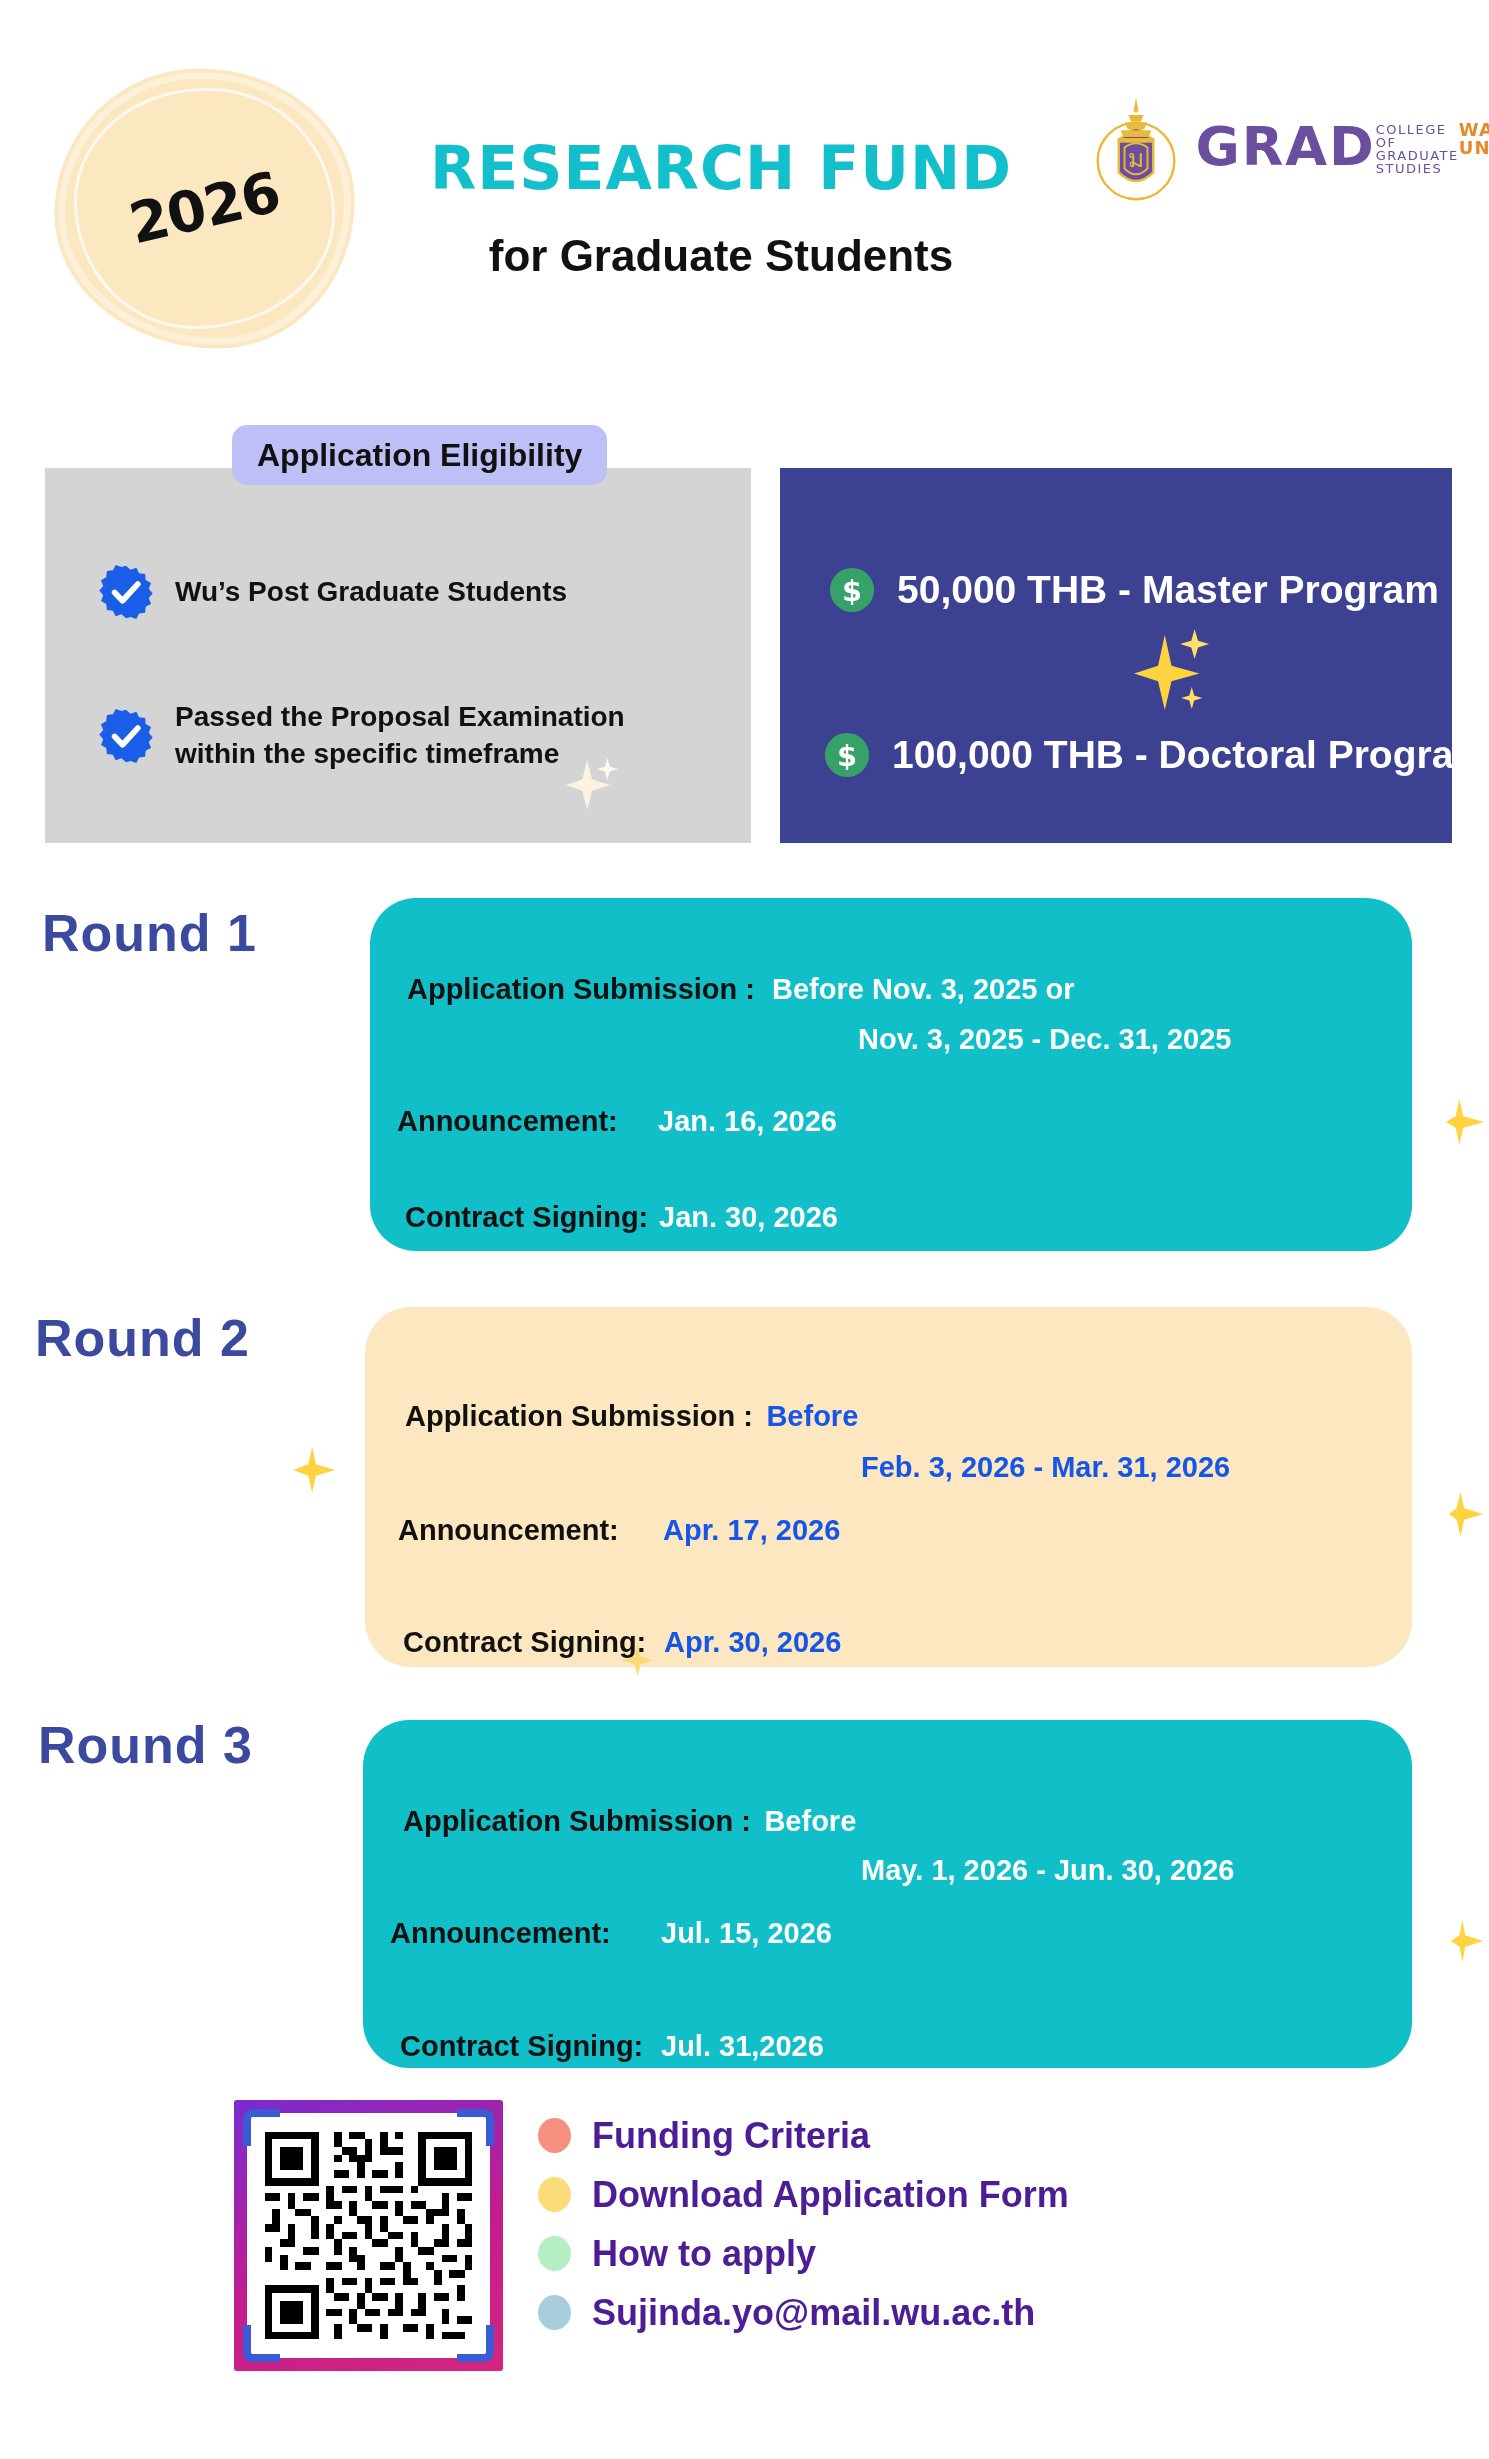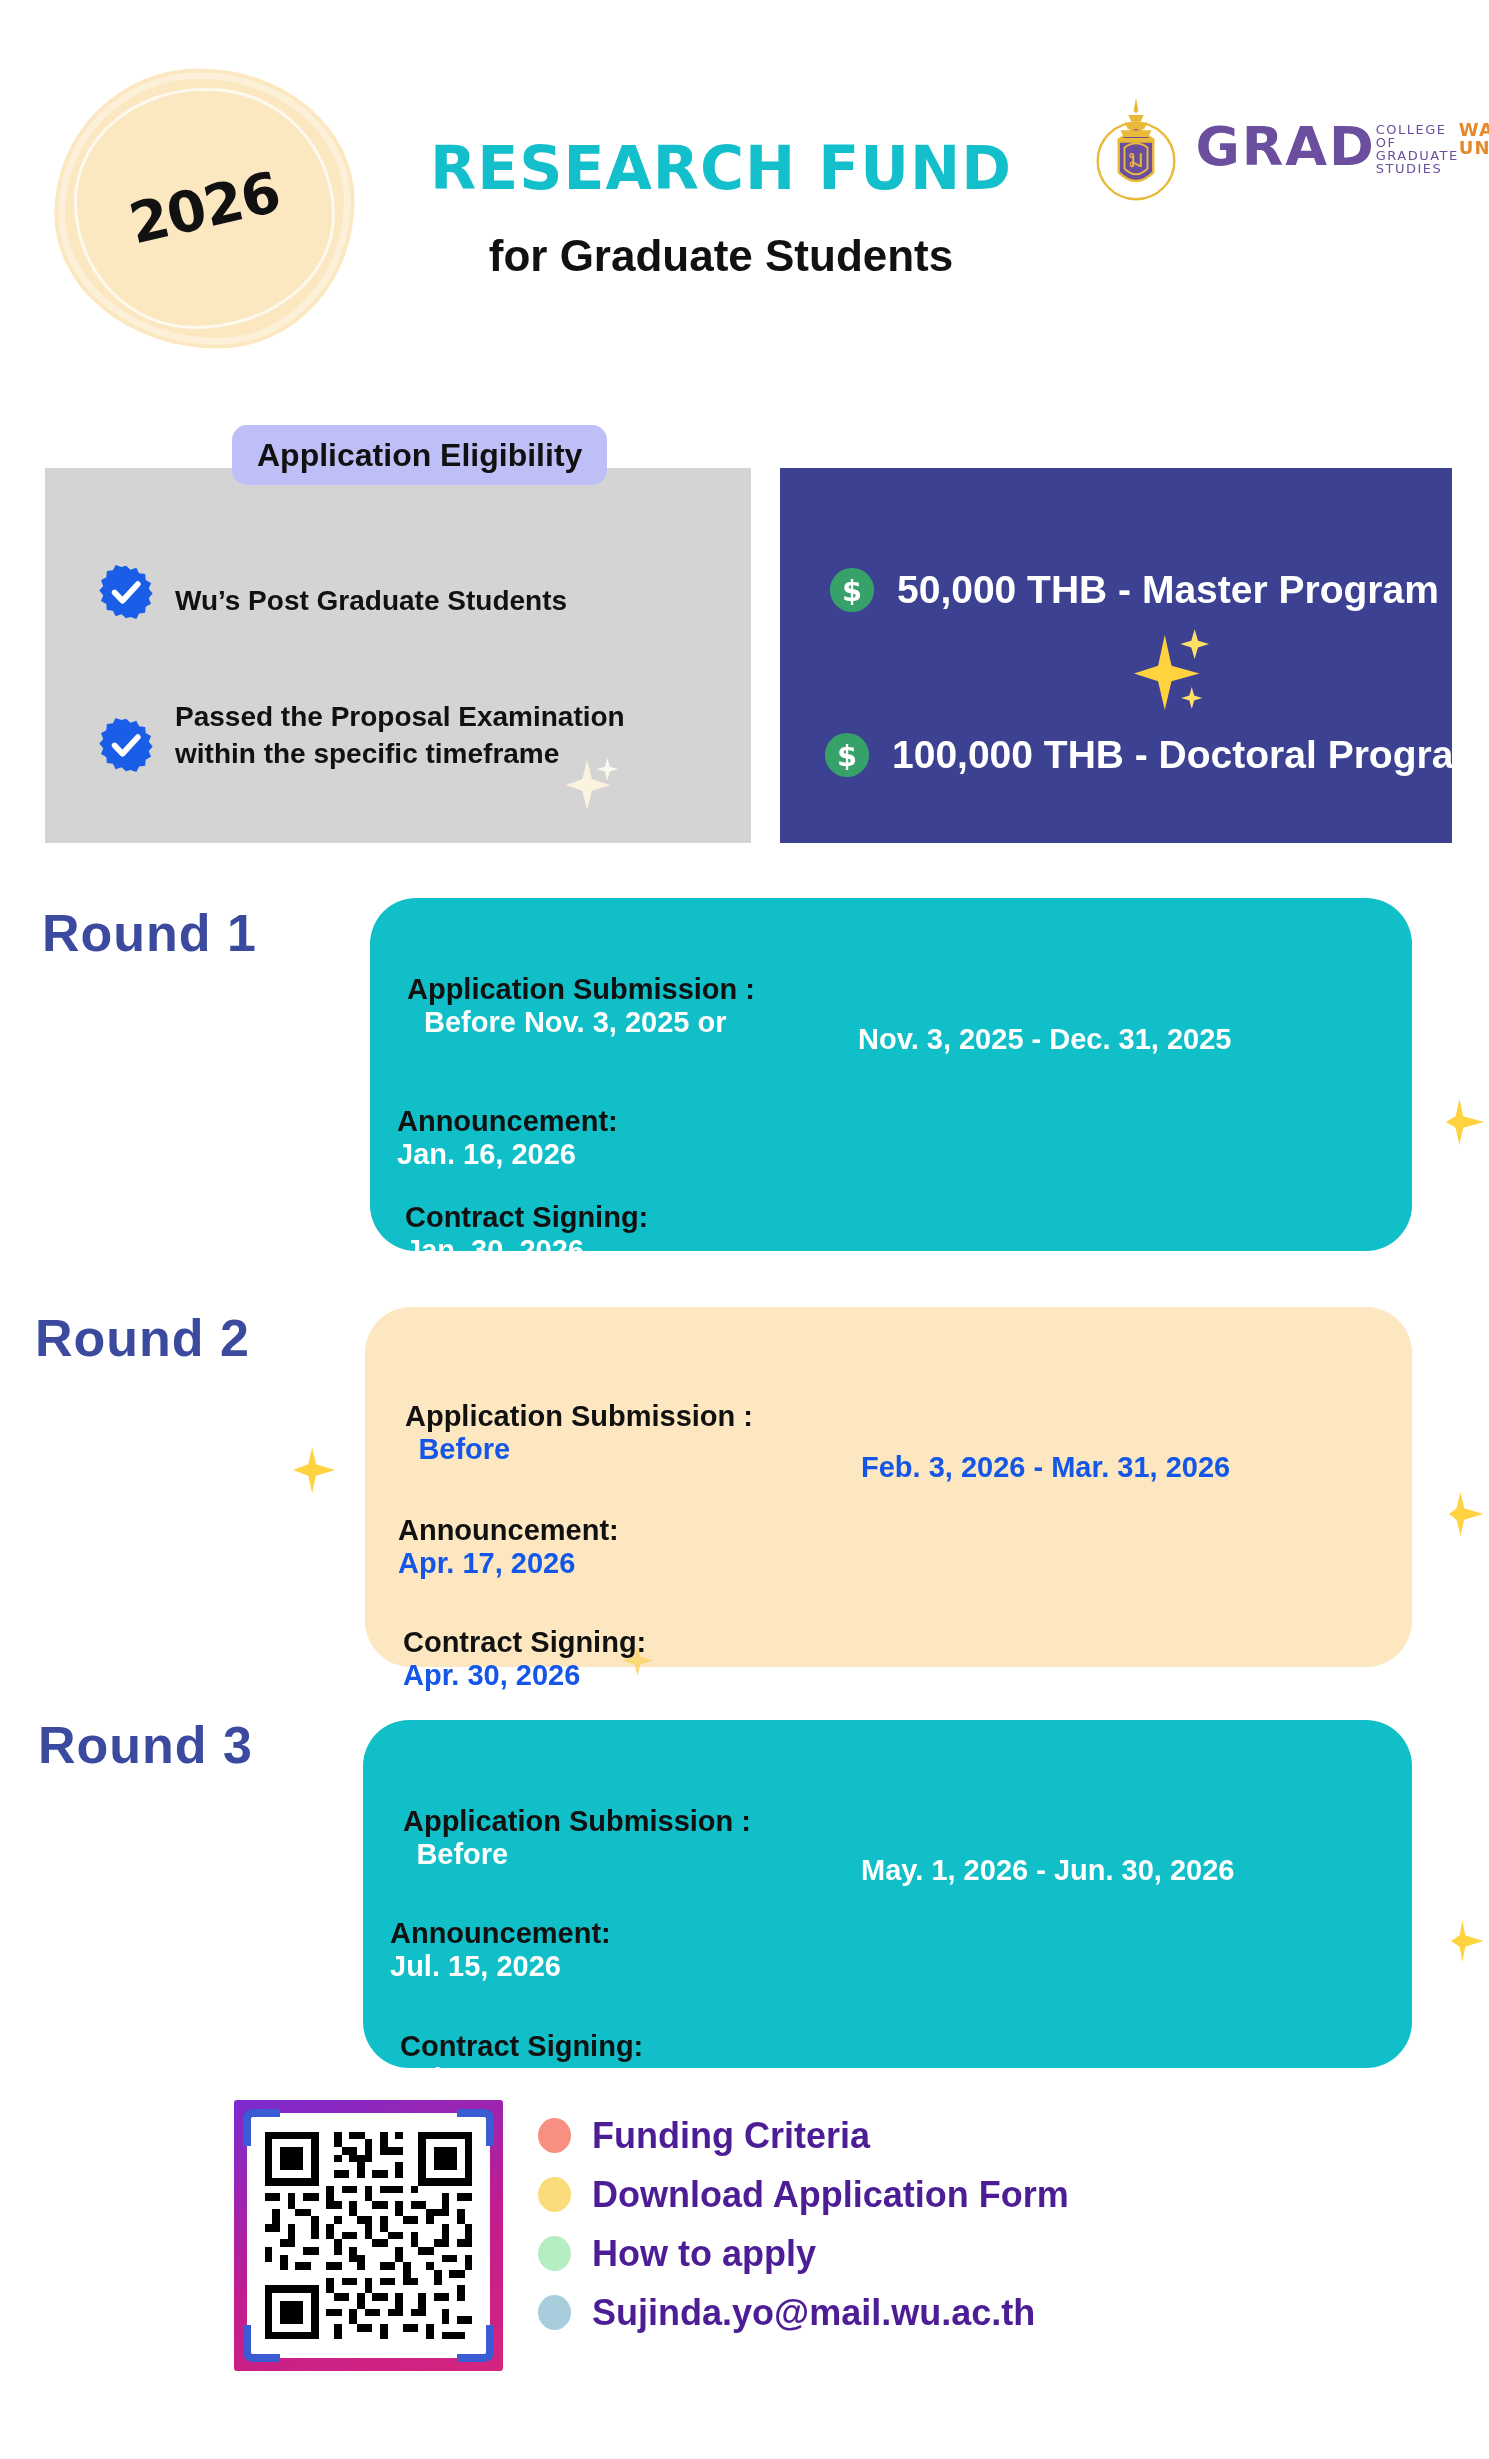--- a/index.html
+++ b/index.html
@@ -63,33 +63,33 @@
     background:#BFBFF7; border-radius:21px;
     padding:11.5px 25px;
     font-size:32px; font-weight:bold; color:#111;
     white-space:nowrap;
   }
 
   #eligibility-card { left:45px; top:468px; width:706px; height:375px; background:#D4D4D4; }
   #eligibility-pill { left:187px; top:-43px;border-radius:15px; }
   #funding-card { left:780px; top:468px; width:672px; height:375px; background:#3C4192; }
 
-  .bullet-row { position:absolute; display:flex; align-items:flex-end; gap:21px; }
+  .bullet-row { position:absolute; display:flex; align-items:center; gap:21px; }
   .check-badge { width:56px; height:56px; flex:none; }
   .money-badge { width:48px; height:48px; flex:none; }
   .bullet-text { font-size:28px; font-weight:bold; color:#111; line-height:1.32; }
   .bullet-text.light { color:#ffffff; font-size:39px; white-space:nowrap;}
 
   
   .round-label {
     position:absolute; font-size:52px; font-weight:bold; color:#3B4A9E;
     letter-spacing:1px;
   }
   .round-panel { position:absolute; border-radius:46px; }
-  .drow { position:absolute; display:flex;flex-direction:column; }
+  .drow { position:absolute; display:flex; }
   .dlabel { font-size:29px; font-weight:bold; color:#111; white-space:nowrap; }
   .dval { font-size:29px; font-weight:bold; white-space:nowrap; }
   .val-white { color:#ffffff; }
   .val-blue  { color:#1456E8; }
 
   
   #qr-frame {
     position:absolute; left:234px; top:2100px; width:269px; height:271px;
     background:linear-gradient(160deg,#7A2BD0 0%,#C21C8E 55%,#D4257F 100%);
     padding:13.4px; border-radius:2.9px;

